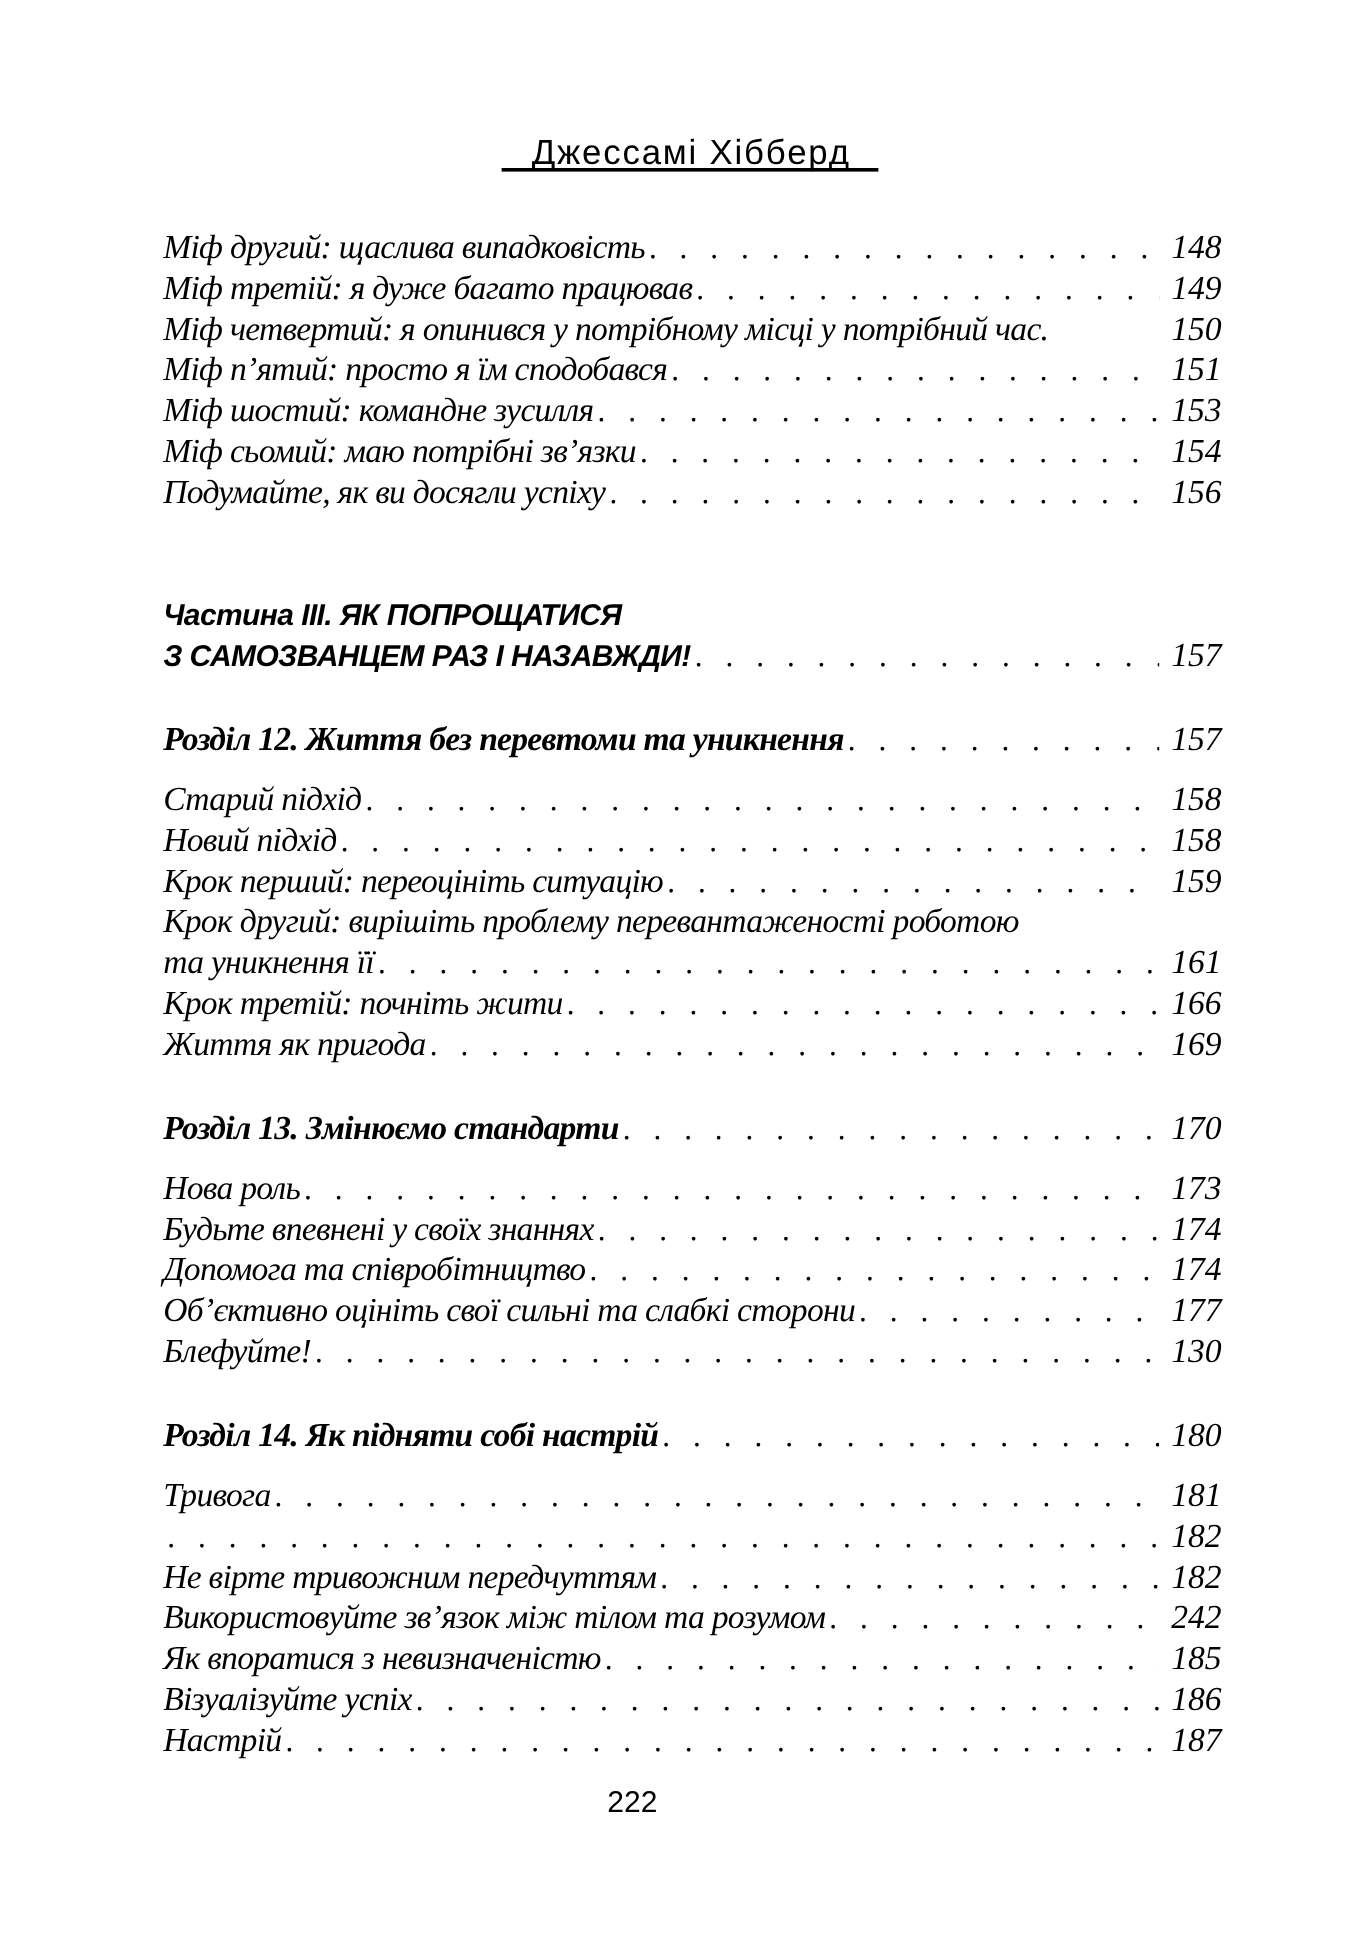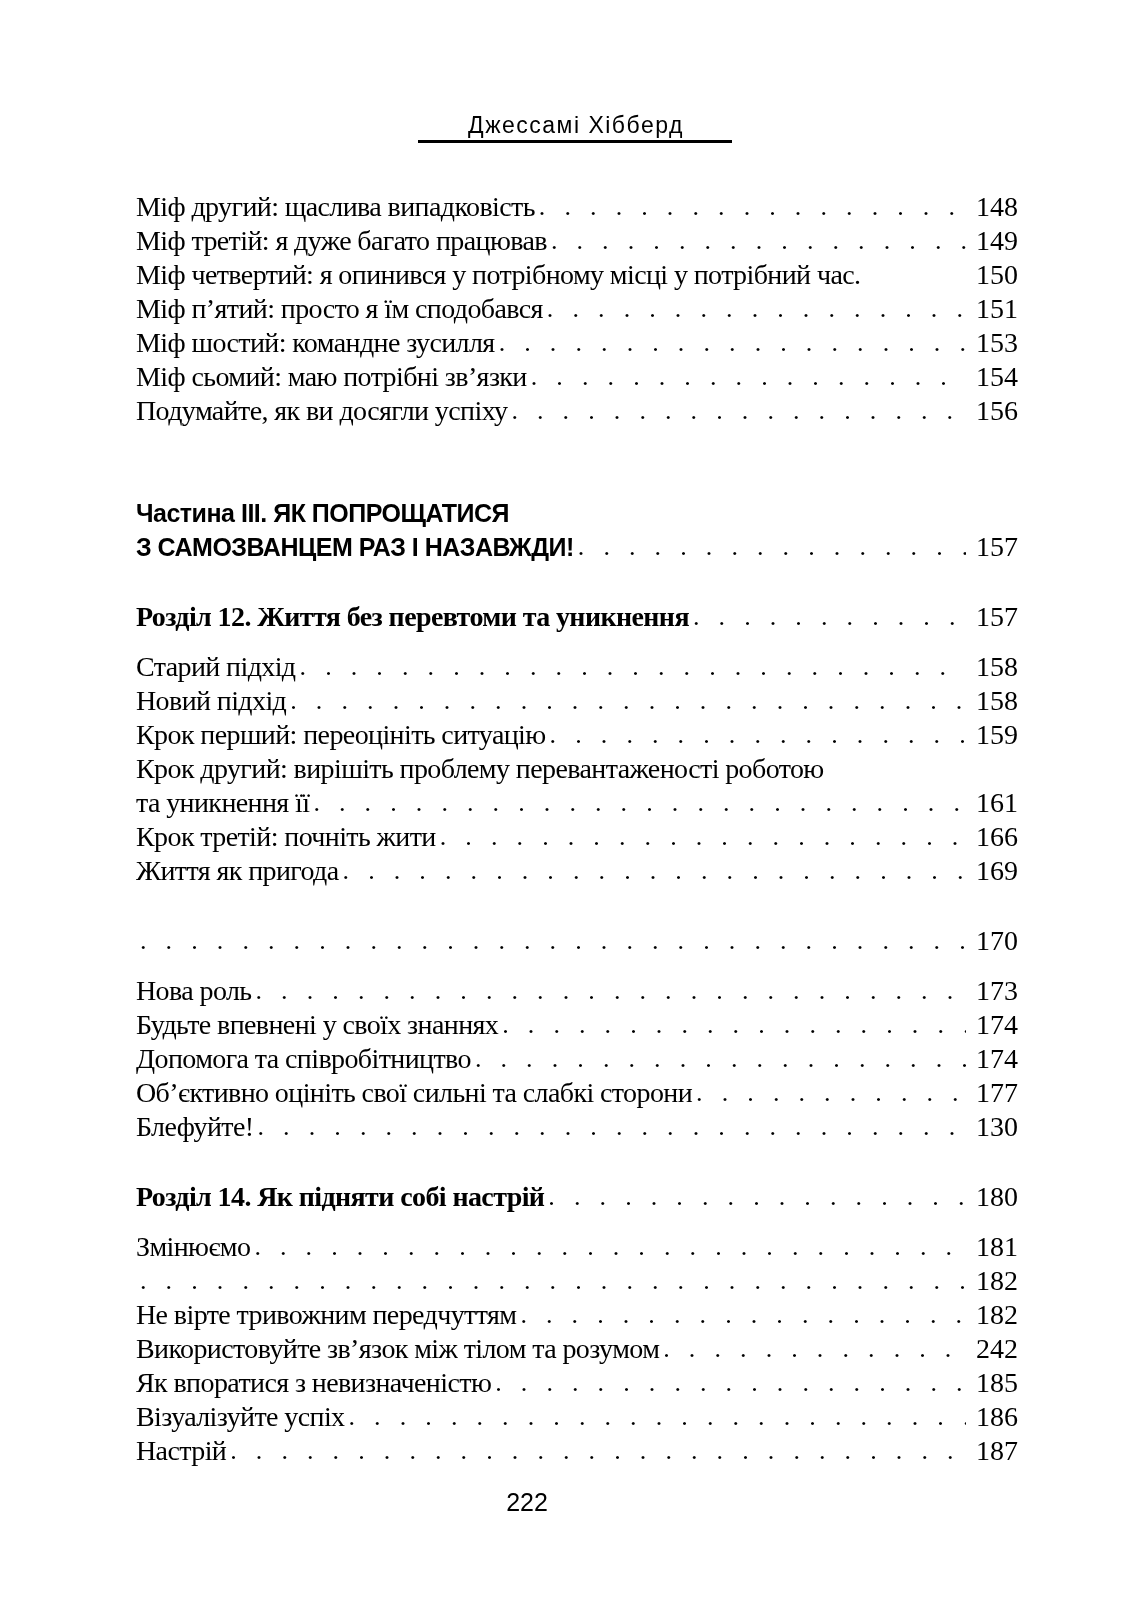--- a/index.html
+++ b/index.html
@@ -1,29 +1,30 @@
 <!DOCTYPE html>
 <html><head>
 <meta charset="utf-8">
 <style>
   html, body { margin: 0; padding: 0; background: #ffffff; }
   body { width: 1142px; height: 1615px; position: relative; overflow: hidden; color: #000; }
   .running-head {
     position: absolute; left: 420px; top: 112px; width: 312px;
     text-align: center;
-    font-family: "Liberation Sans", sans-serif; font-size: 23px; letter-spacing: 1.5px;
+    font-family: "Liberation Sans", sans-serif; font-size: 29px; letter-spacing: 1.5px;
   }
   .running-rule {
     position: absolute; left: 418px; top: 140px; width: 314px; height: 3px; background: #000;
   }
   .toc { position: absolute; left: 136px; width: 882px; top: 190px; }
   .row {
     display: flex; align-items: center;
     font-family: "Liberation Serif", serif; font-size: 28px; line-height: 34px;
     letter-spacing: -0.6px;
+    font-style: italic;
   }
   .row .t { white-space: nowrap; }
   .row .dots {
     flex: 1; overflow: hidden; white-space: nowrap; margin: 0 6px 0 4px;
     letter-spacing: 6.3px; font-size: 26px;
   }
   .row .p { width: 46px; text-align: right; white-space: nowrap; letter-spacing: 0; }
   .row.chapter .t { font-weight: bold; }
   .row.part {
     font-family: "Liberation Sans", sans-serif; font-weight: bold; font-size: 25px;
@@ -134,20 +135,21 @@
     </div>
   <div class="row">
       <span class="t">Життя як пригода</span>
       <span class="dots">. . . . . . . . . . . . . . . . . . . . . . . . . . . . . . . . . . . . . . . . . . . . . . . . . . . . . . . . . . . . . . . . . . . .</span>
       <span class="p">169</span>
     </div>
 
   <div class="gap-m"></div>
 
   <div class="row chapter">
+      <span class="t">Розділ 13. Змінюємо стандарти</span>
       <span class="dots">. . . . . . . . . . . . . . . . . . . . . . . . . . . . . . . . . . . . . . . . . . . . . . . . . . . . . . . . . . . . . . . . . . . .</span>
       <span class="p">170</span>
     </div>
 
   <div class="gap-s"></div>
 
   <div class="row">
       <span class="t">Нова роль</span>
       <span class="dots">. . . . . . . . . . . . . . . . . . . . . . . . . . . . . . . . . . . . . . . . . . . . . . . . . . . . . . . . . . . . . . . . . . . .</span>
       <span class="p">173</span>
@@ -177,21 +179,21 @@
 
   <div class="row chapter">
       <span class="t">Розділ 14. Як підняти собі настрій</span>
       <span class="dots">. . . . . . . . . . . . . . . . . . . . . . . . . . . . . . . . . . . . . . . . . . . . . . . . . . . . . . . . . . . . . . . . . . . .</span>
       <span class="p">180</span>
     </div>
 
   <div class="gap-s"></div>
 
   <div class="row">
-      <span class="t">Змінюємо</span>
+      <span class="t">Тривога</span>
       <span class="dots">. . . . . . . . . . . . . . . . . . . . . . . . . . . . . . . . . . . . . . . . . . . . . . . . . . . . . . . . . . . . . . . . . . . .</span>
       <span class="p">181</span>
     </div>
   <div class="row">
       <span class="dots">. . . . . . . . . . . . . . . . . . . . . . . . . . . . . . . . . . . . . . . . . . . . . . . . . . . . . . . . . . . . . . . . . . . .</span>
       <span class="p">182</span>
     </div>
   <div class="row">
       <span class="t">Не вірте тривожним передчуттям</span>
       <span class="dots">. . . . . . . . . . . . . . . . . . . . . . . . . . . . . . . . . . . . . . . . . . . . . . . . . . . . . . . . . . . . . . . . . . . .</span>

